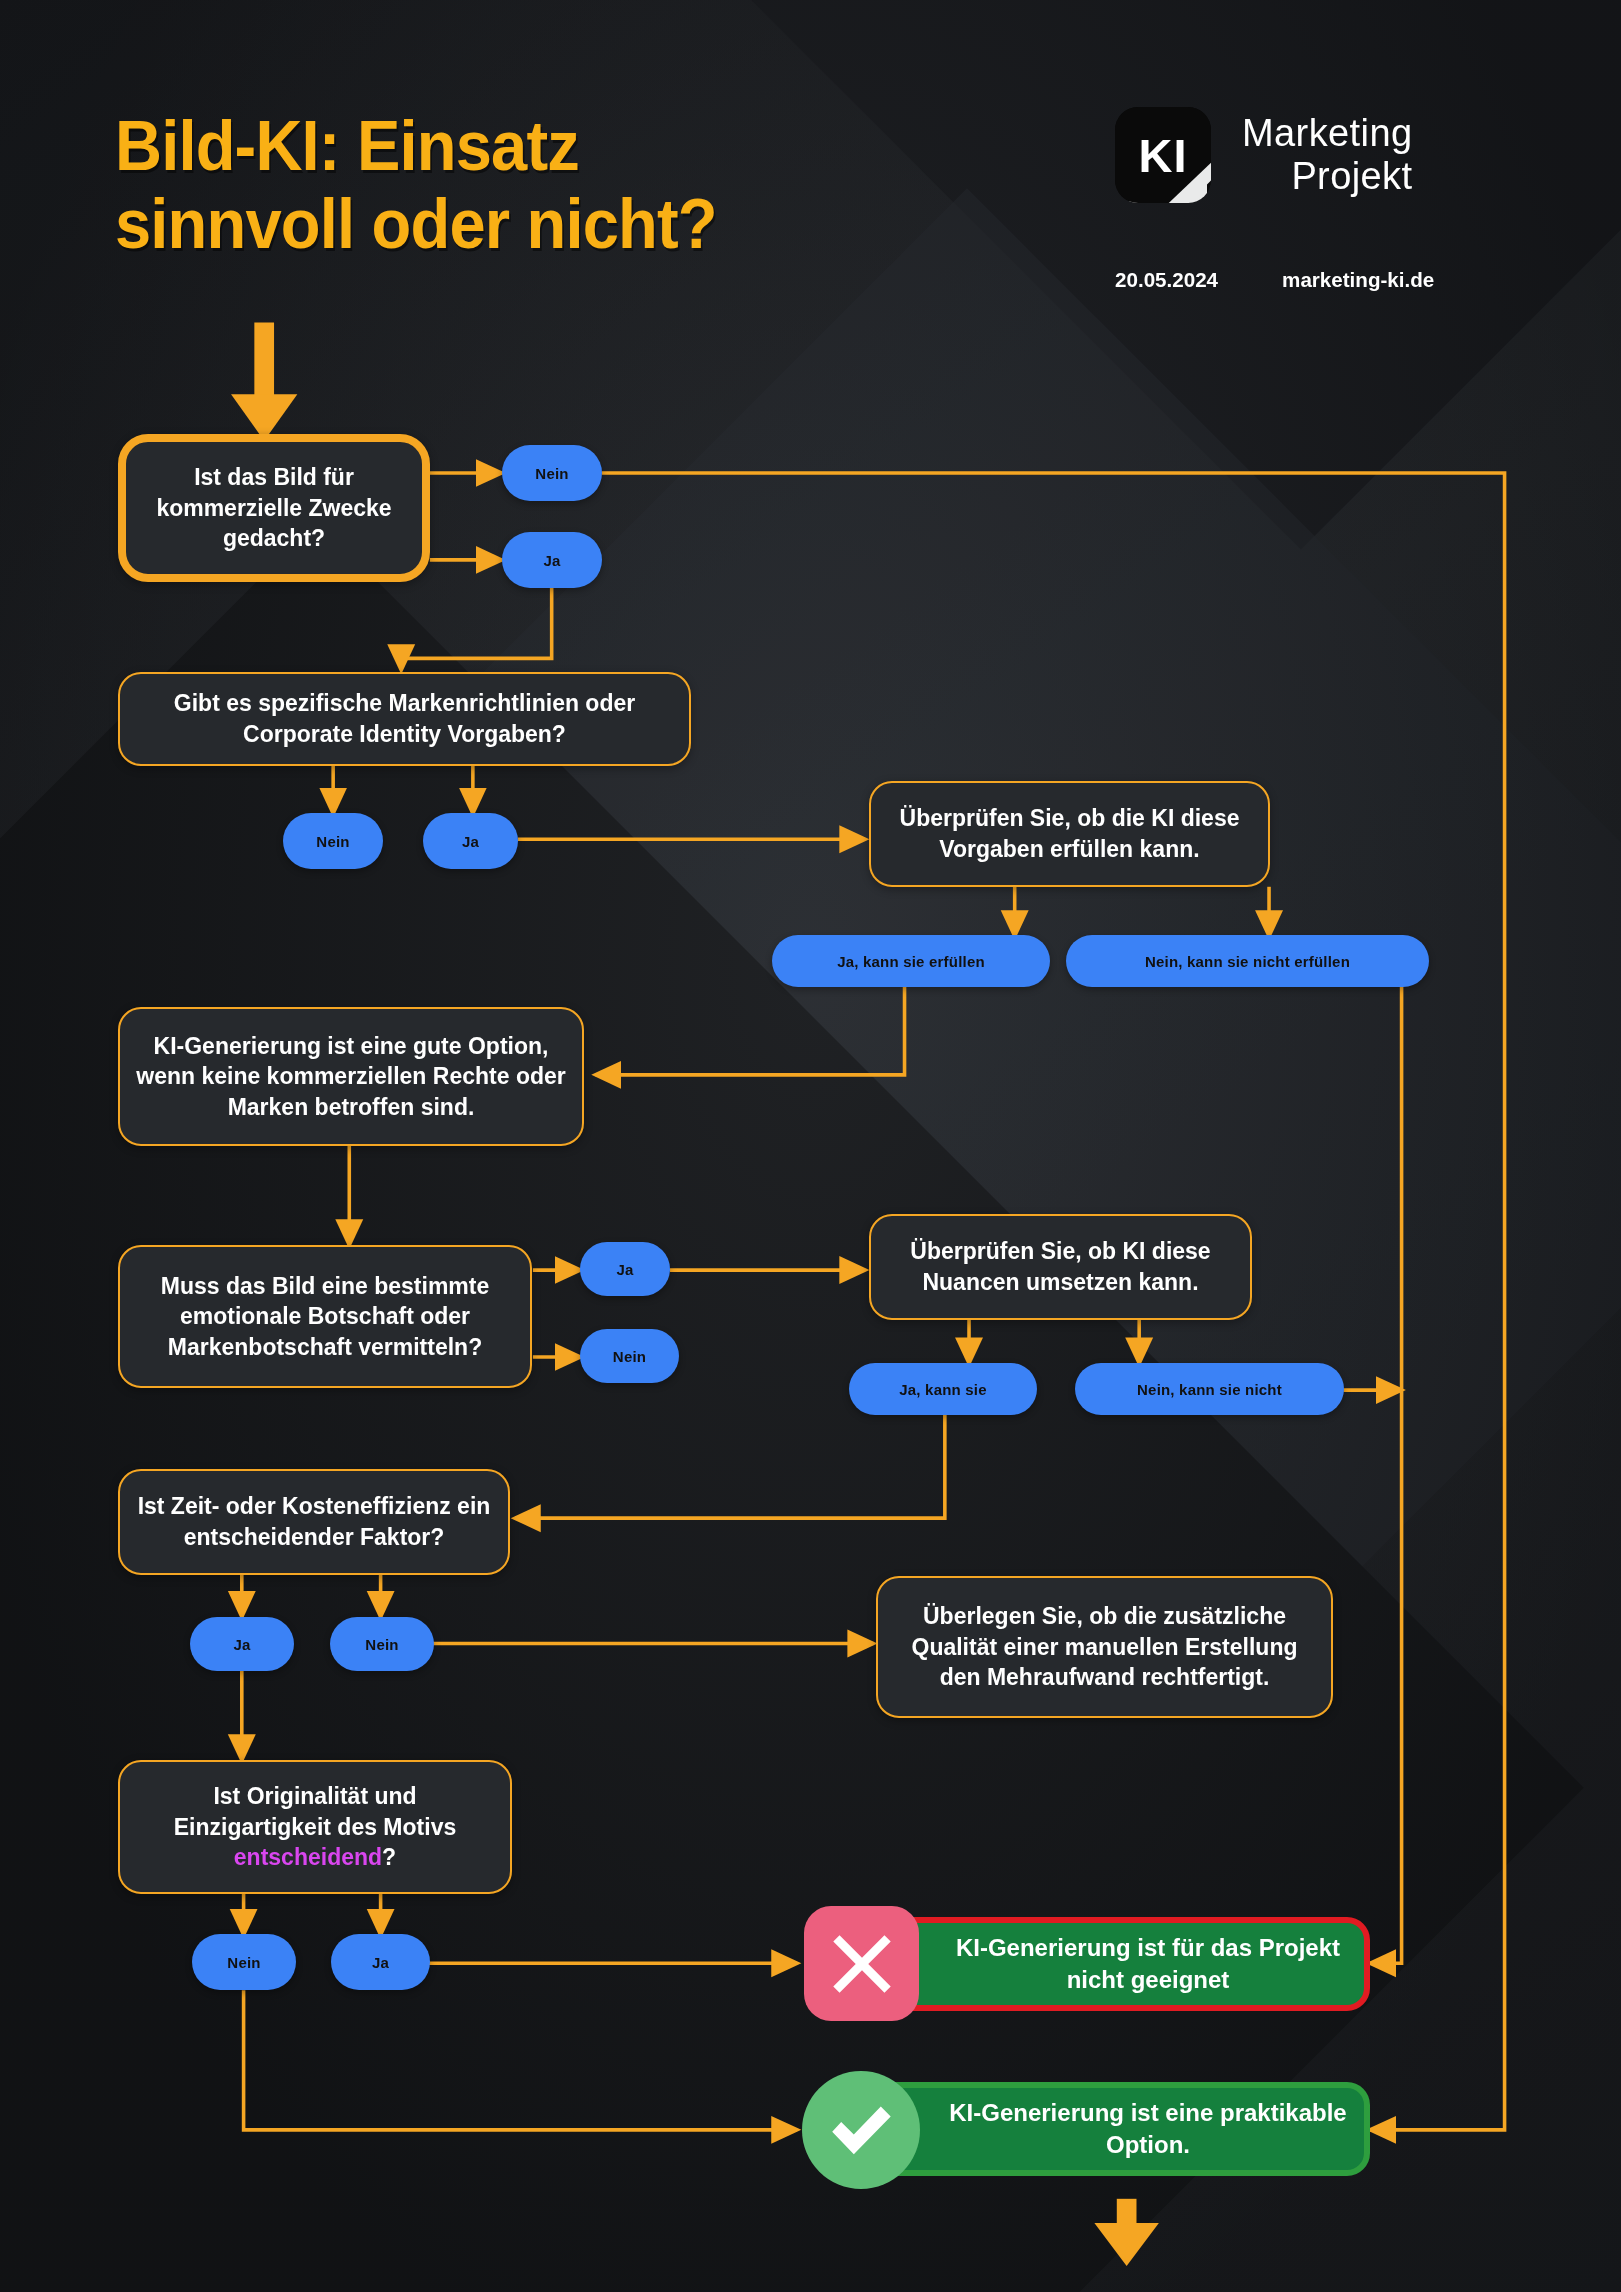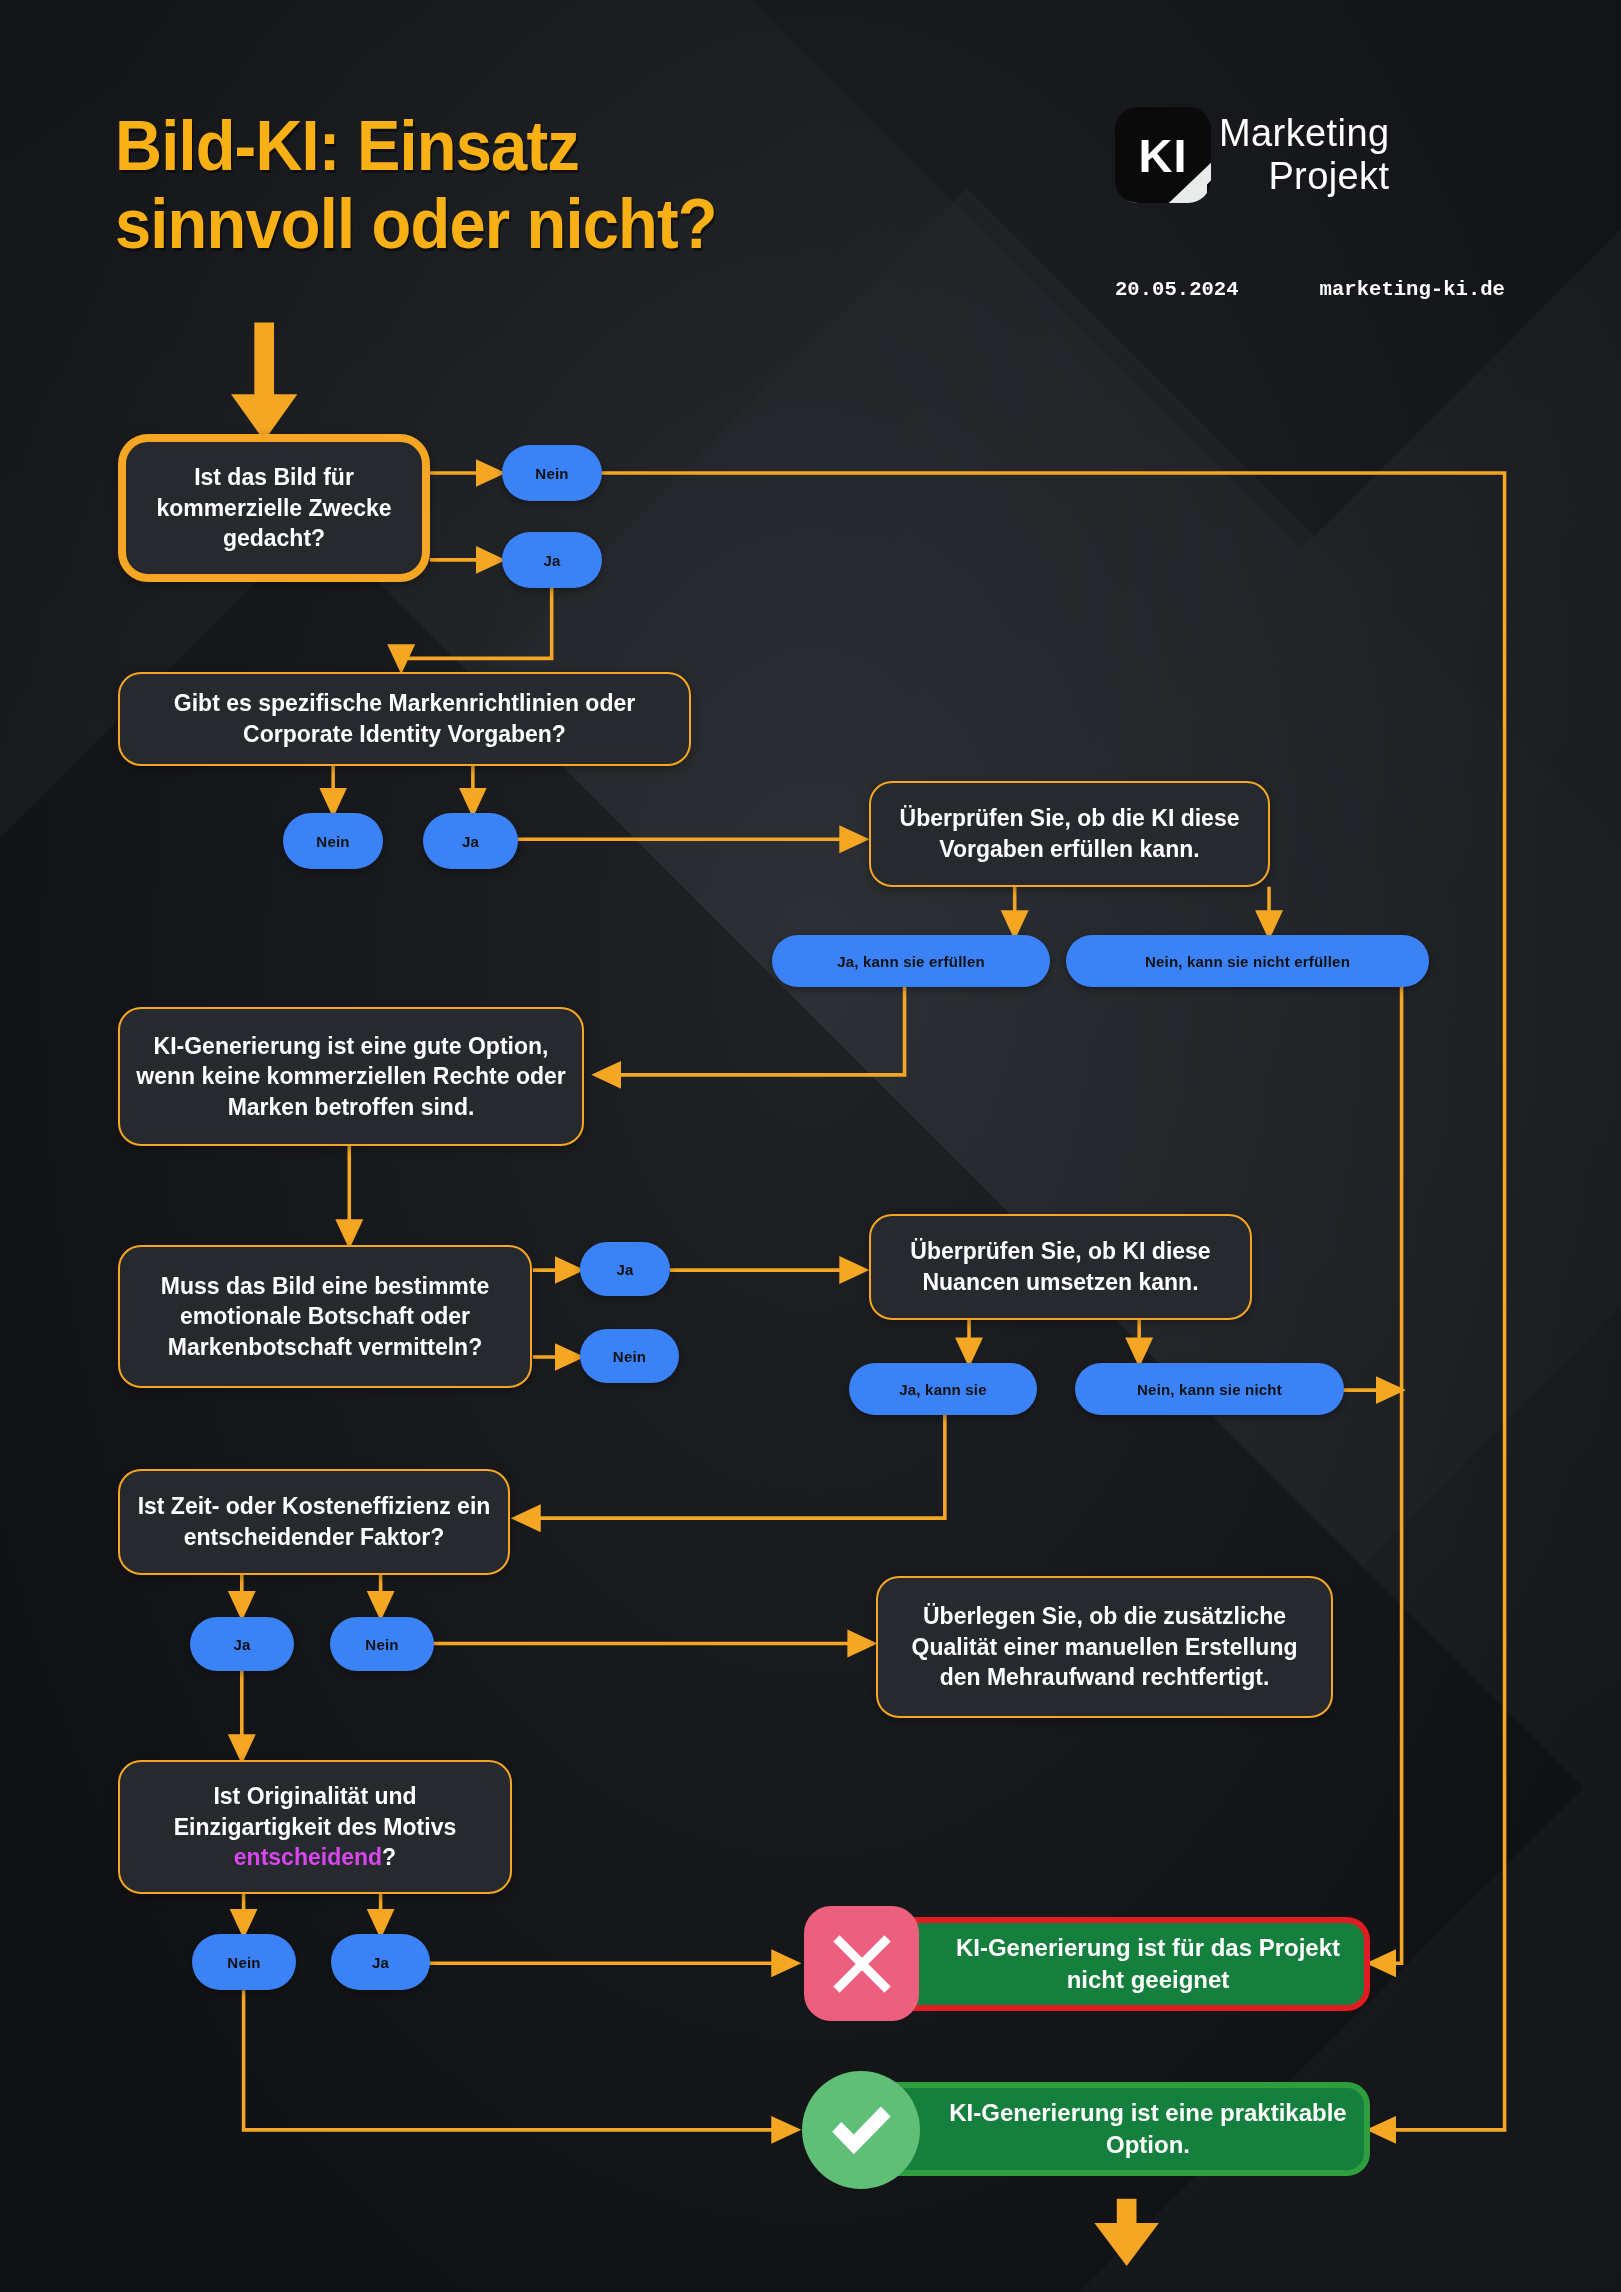--- a/index.html
+++ b/index.html
@@ -29,36 +29,36 @@
   #bg .vig       { position:absolute; inset:0;
                    background:radial-gradient(ellipse at 50% 42%,rgba(255,255,255,.035) 0%,rgba(0,0,0,.28) 78%); }
 
   
   #title { position:absolute; left:115px; top:107px; width:806px;
            color:#F9B015; font-size:70px; font-weight:bold; line-height:1.12;
            letter-spacing:-0.9px; font-family:"Liberation Sans", sans-serif;
            transform:scaleX(.93); transform-origin:left top;
            text-shadow:1.8px 2.7px 0 rgba(0,0,0,.45); }
 
-  #logo-wrap { position:absolute; left:1115px; top:107px; display:flex; align-items:center; gap:8px; }
+  #logo-wrap { position:absolute; left:1115px; top:107px; display:flex; align-items:center; gap:31px; }
   #logo-tile { position:relative; width:96px; height:96px; border-radius:23px;
                background:#0a0a0a; overflow:hidden; flex:none; }
   #logo-tile .stripe { position:absolute; width:179px; height:43px; background:#e9eaea;
                        transform:rotate(-45deg); left:-49px; top:77px; }
   #logo-tile .stripe2 { position:absolute; width:30px; height:107px; background:#e9eaea;
                         border-radius:0 0 16px 16px; right:3.6px; top:30px; }
   #logo-tile .kk { position:absolute; inset:0; display:flex; align-items:center;
                    justify-content:center; color:#fff; font-size:47px; font-weight:bold;
                    letter-spacing:0.9px; z-index:3; }
   #logo-tile .mask { position:absolute; inset:0; background:#0a0a0a;
                      clip-path:polygon(0 0,100% 0,100% 58%,56% 100%,0 100%); z-index:2; }
   #logo-text { color:#fff; font-size:38px; line-height:1.12; font-weight:400; letter-spacing:0.4px;text-align:right; }
 
-  #meta { position:absolute; left:1115px; top:278px; width:403px;
-          display:flex; gap:81px; color:#fff; font-size:20.6px; font-weight:bold;font-family:Liberation Mono, monospace; }
+  #meta { position:absolute; left:1115px; top:268px; width:403px;
+          display:flex; gap:64px; color:#fff; font-size:20.6px; font-weight:bold; }
 
   
   #wires { position:absolute; inset:0; pointer-events:none; }
 
   
   .node { position:absolute; border:2.7px solid #F5A623; border-radius:23px;
           background:#26292d; color:#fff; font-weight:bold; text-align:center;
           display:flex; align-items:center; justify-content:center;
           line-height:1.33; padding:9px 16px; font-size:23px;
           box-shadow:0 2.7px 9px rgba(0,0,0,.3); }

